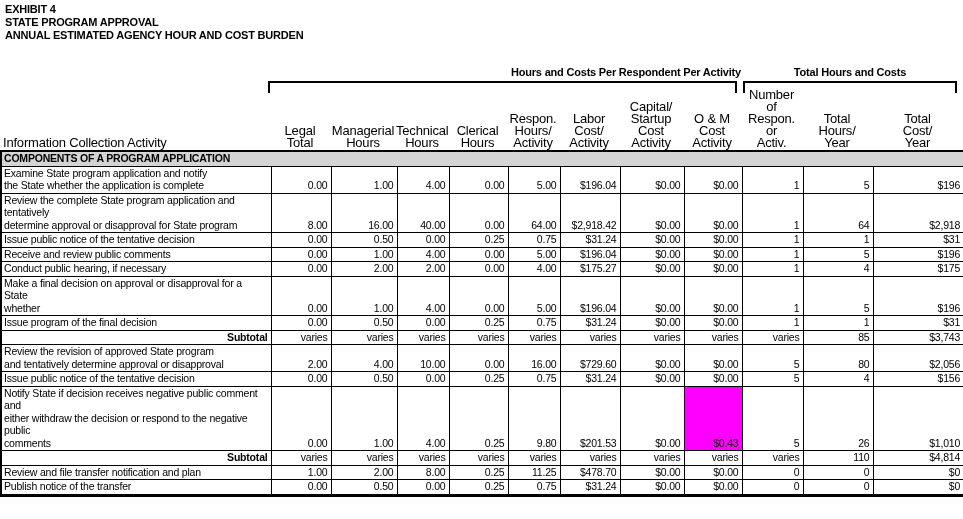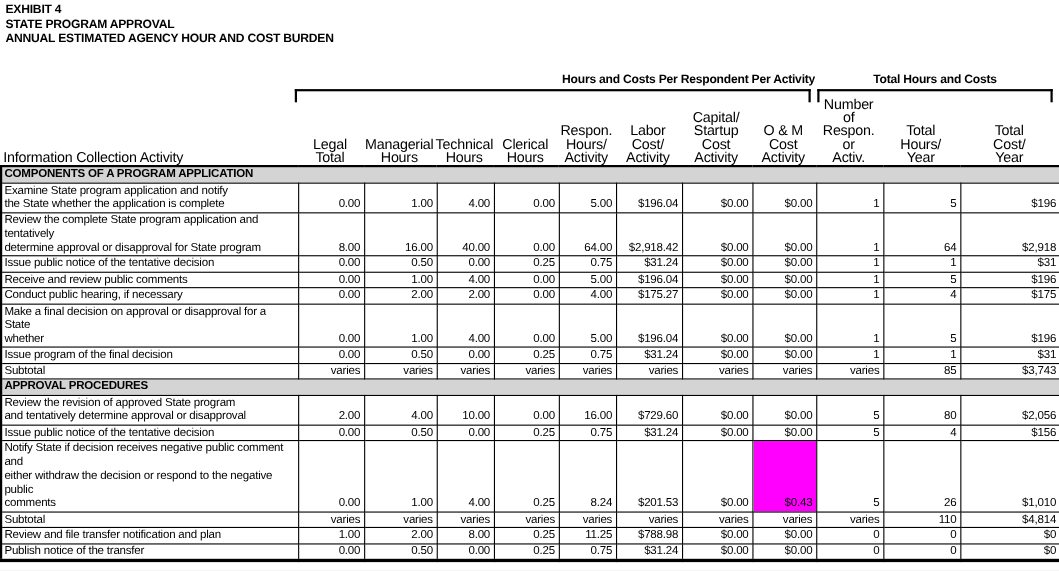--- a/index.html
+++ b/index.html
@@ -32,21 +32,21 @@
     border-top:2px solid var(--ink); border-bottom:3px solid var(--ink); }
   #burden-table td { border:1px solid var(--ink); font-size:10.5px; line-height:12.5px;
     vertical-align:bottom; padding:0 3px 1px 2px; overflow:hidden; letter-spacing:-0.2px; }
   #burden-table tr { height:14px; }
   td.activity { text-align:left; white-space:pre-line; }
   td.num { text-align:right; white-space:nowrap; }
   tr.band td { background:var(--band); font-weight:bold; font-size:11px;
     border-top:2px solid var(--ink); border-bottom:1px solid var(--ink); vertical-align:middle; }
   tr.band { height:15px;padding-left:24px; }
   tr.subtotal td { border-top:2px solid var(--ink); border-bottom:2px solid var(--ink); }
-  tr.subtotal td.activity, tr.total td.activity { font-weight:normal; }
+  tr.subtotal td.activity, tr.total td.activity { font-weight:bold;text-align:right; }
   td.hl { background:var(--hl); }
 </style>
 </head>
 <body>
 
 <div id="page">
 
   <div id="header-area">
     <div id="title-block">
       <div>EXHIBIT 4</div>
@@ -224,23 +224,20 @@
           <td class="num">varies</td>
           <td class="num">varies</td>
           <td class="num">varies</td>
           <td class="num">varies</td>
           <td class="num">varies</td>
           <td class="num">varies</td>
           <td class="num">varies</td>
           <td class="num">85</td>
           <td class="num">$3,743</td>
         </tr>
-        <tr class="band">
-          <td colspan="12">APPROVAL PROCEDURES</td>
-        </tr>
         <tr class="row">
           <td class="activity">Review the revision of approved State program
 and tentatively determine approval or disapproval</td>
           <td class="num">2.00</td>
           <td class="num">4.00</td>
           <td class="num">10.00</td>
           <td class="num">0.00</td>
           <td class="num">16.00</td>
           <td class="num">$729.60</td>
           <td class="num">$0.00</td>
@@ -264,21 +261,21 @@
           <td class="num">$156</td>
         </tr>
         <tr class="row">
           <td class="activity">Notify State if decision receives negative public comment and
 either withdraw the decision or respond to the negative public
 comments</td>
           <td class="num">0.00</td>
           <td class="num">1.00</td>
           <td class="num">4.00</td>
           <td class="num">0.25</td>
-          <td class="num">8.24</td>
+          <td class="num">9.80</td>
           <td class="num">$201.53</td>
           <td class="num">$0.00</td>
           <td class="num hl">$0.43</td>
           <td class="num">5</td>
           <td class="num">26</td>
           <td class="num">$1,010</td>
         </tr>
         <tr class="subtotal">
           <td class="activity">Subtotal</td>
           <td class="num">varies</td>
@@ -293,21 +290,21 @@
           <td class="num">110</td>
           <td class="num">$4,814</td>
         </tr>
         <tr class="row">
           <td class="activity">Review and file transfer notification and plan</td>
           <td class="num">1.00</td>
           <td class="num">2.00</td>
           <td class="num">8.00</td>
           <td class="num">0.25</td>
           <td class="num">11.25</td>
-          <td class="num">$788.98</td>
+          <td class="num">$478.70</td>
           <td class="num">$0.00</td>
           <td class="num">$0.00</td>
           <td class="num">0</td>
           <td class="num">0</td>
           <td class="num">$0</td>
         </tr>
         <tr class="row">
           <td class="activity">Publish notice of the transfer</td>
           <td class="num">0.00</td>
           <td class="num">0.50</td>

